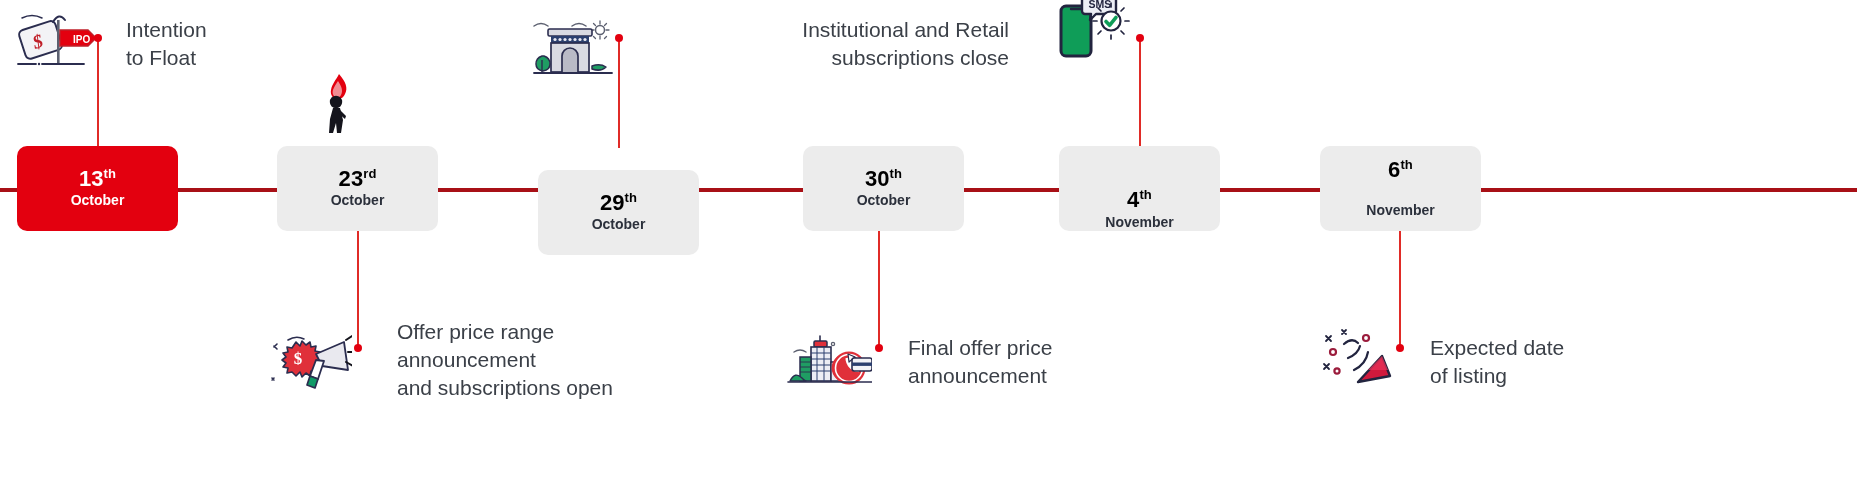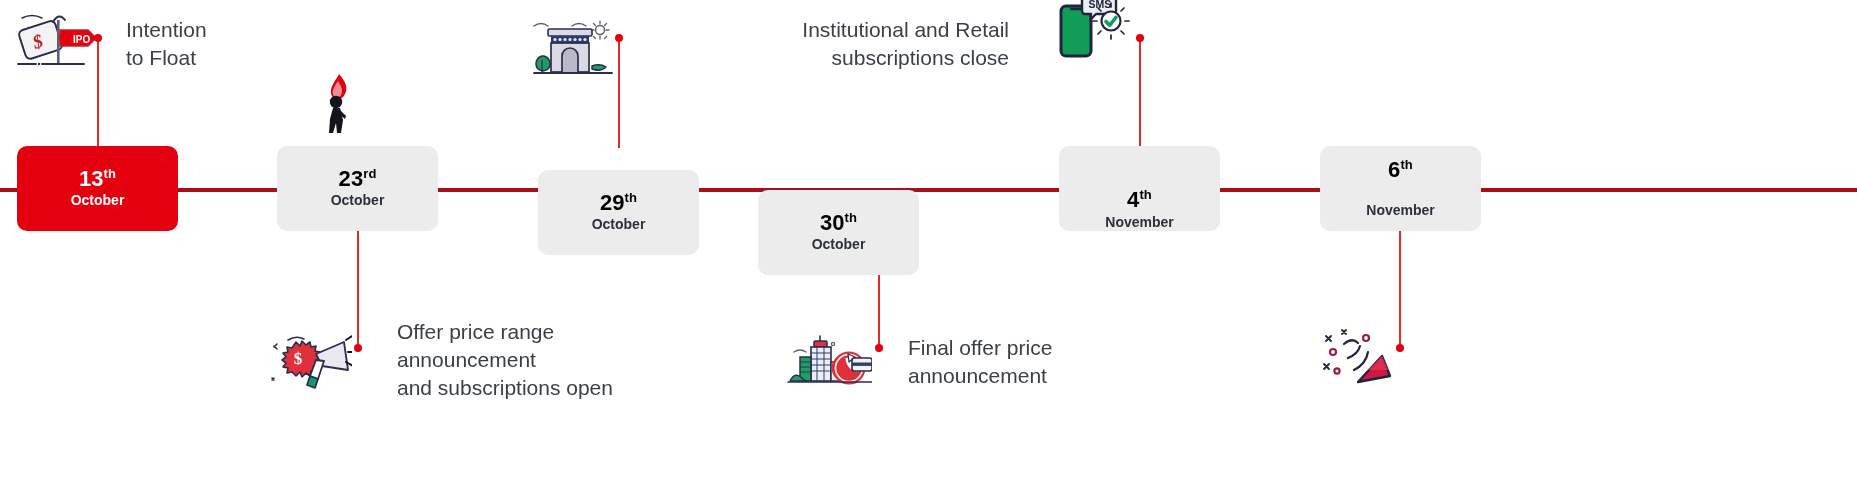--- a/index.html
+++ b/index.html
@@ -175,21 +175,21 @@
       <circle cx="63" cy="38" r="13.5" fill="none" stroke="#ffffff" stroke-width="1.6"></circle>
       <path d="M62 24 l7 3 -6 5 z" fill="#ffffff" stroke="#2b2d4f" stroke-width="1.2" stroke-linejoin="round"></path>
       <rect x="66" y="28" width="20" height="13" rx="2.2" fill="#f2f3f7" stroke="#2b2d4f" stroke-width="1.6"></rect>
       <rect x="66" y="32.5" width="20" height="3.4" fill="#2b3f6e"></rect>
       <path d="M2 52 h84" stroke="#2b2d4f" stroke-width="1.6" stroke-linecap="round"></path>
     </svg>
   </div>
   <div class="caption" style="left:908px;top:334px;width:300px;">Final offer price
 announcement</div>
 
-  <div class="datebox" style="left:758px;margin-top:44px;">
+  <div class="datebox" style="left:803px;">
     <div class="dayline"><span>30</span><sup>th</sup></div>
     <div class="monthline">October</div>
   </div>
 
   <div class="icon" style="left:1055px;top:-6px;">
     <svg width="90" height="66" viewBox="0 0 90 66">
       <rect x="6" y="12" width="30" height="50" rx="5" fill="#0f9d58" stroke="#22243f" stroke-width="3"></rect>
       <path d="M16 15 h10" stroke="#22243f" stroke-width="2.4" stroke-linecap="round"></path>
       <path d="M30 0 h28 a3 3 0 0 1 3 3 v14 a3 3 0 0 1-3 3 h-17 l-6 6 1-6 h-6 a3 3 0 0 1-3-3 v-14 a3 3 0 0 1 3-3 z" fill="#eceef5" stroke="#22243f" stroke-width="2.4" stroke-linejoin="round"></path>
       <text x="45" y="14" font-size="10.5" font-weight="700" fill="#22243f" text-anchor="middle" font-family="'Liberation Sans',sans-serif">SMS</text>
@@ -221,19 +221,21 @@
       <circle cx="13" cy="26" r="3" fill="none" stroke="#9b1c3c" stroke-width="2.2"></circle>
       <circle cx="17" cy="45" r="2.6" fill="none" stroke="#9b1c3c" stroke-width="2.2"></circle>
       <circle cx="46" cy="12" r="3" fill="none" stroke="#9b1c3c" stroke-width="2.2"></circle>
       <path d="M24 18 q8-7 14-1" fill="none" stroke="#22243f" stroke-width="2.2" stroke-linecap="round"></path>
       <path d="M28 32 q10-4 12-12" fill="none" stroke="#22243f" stroke-width="2.2" stroke-linecap="round"></path>
       <path d="M34 44 q12-6 14-18" fill="none" stroke="#22243f" stroke-width="2.2" stroke-linecap="round"></path>
       <path d="M38 56 L62 30 L70 50 Z" fill="#d0193c" stroke="#22243f" stroke-width="2.4" stroke-linejoin="round"></path>
       <path d="M48 44 L62 30 L68 44 Z" fill="#e8315a" opacity=".75"></path>
     </svg>
   </div>
+  <div class="caption" style="left:1430px;top:334px;width:320px;">Expected date
+of listing</div>
 
   <div class="datebox" style="left:1320px;gap:19px;">
     <div class="dayline"><span>6</span><sup>th</sup></div>
     <div class="monthline">November</div>
   </div>
 
 </div>
 
 </body></html>

